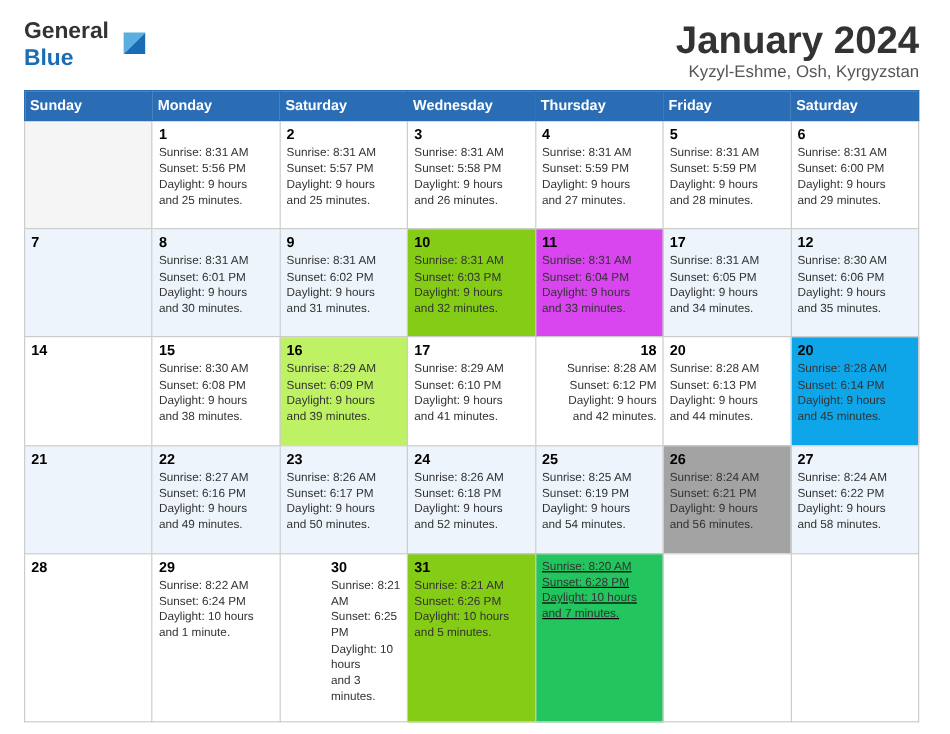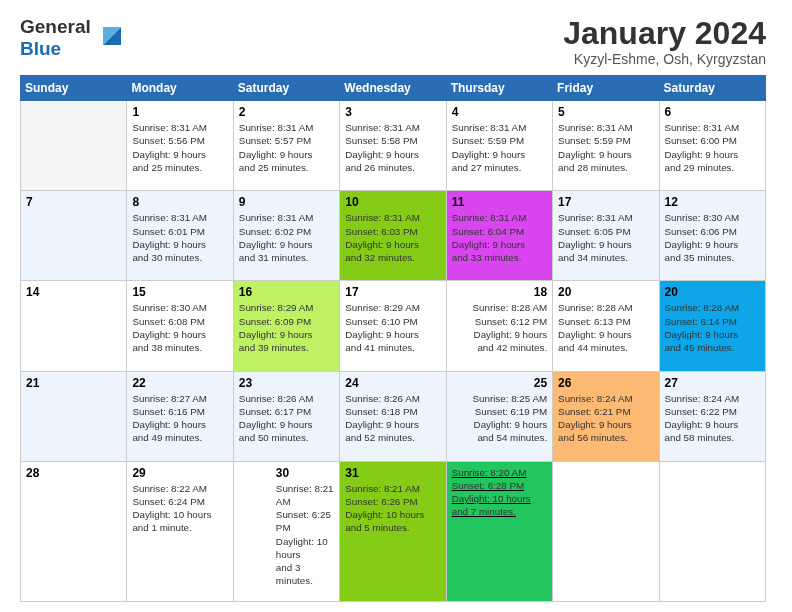--- a/index.html
+++ b/index.html
@@ -210,25 +210,25 @@
             <div class="cell-text">Sunrise: 8:27 AM<br>Sunset: 6:16 PM<br>Daylight: 9 hours<br>and 49 minutes.</div>
           </td>
           <td style="background: rgb(238, 244, 252);">
             <span class="day-number">23</span>
             <div class="cell-text">Sunrise: 8:26 AM<br>Sunset: 6:17 PM<br>Daylight: 9 hours<br>and 50 minutes.</div>
           </td>
           <td style="background: rgb(238, 244, 252);">
             <span class="day-number">24</span>
             <div class="cell-text">Sunrise: 8:26 AM<br>Sunset: 6:18 PM<br>Daylight: 9 hours<br>and 52 minutes.</div>
           </td>
-          <td style="background: rgb(238, 244, 252); text-align: right;">
+          <td style="background: rgb(238, 244, 252);">
             <span class="day-number">25</span>
             <div class="cell-text">Sunrise: 8:25 AM<br>Sunset: 6:19 PM<br>Daylight: 9 hours<br>and 54 minutes.</div>
           </td>
-          <td style="background: #fdba74;">
+          <td style="background: #a3a3a3;">
             <span class="day-number">26</span>
             <div class="cell-text">Sunrise: 8:24 AM<br>Sunset: 6:21 PM<br>Daylight: 9 hours<br>and 56 minutes.</div>
           </td>
           <td style="background: rgb(238, 244, 252);">
             <span class="day-number">27</span>
             <div class="cell-text">Sunrise: 8:24 AM<br>Sunset: 6:22 PM<br>Daylight: 9 hours<br>and 58 minutes.</div>
           </td>
         </tr>
         <tr>
           <td style="background: rgb(255, 255, 255);">

